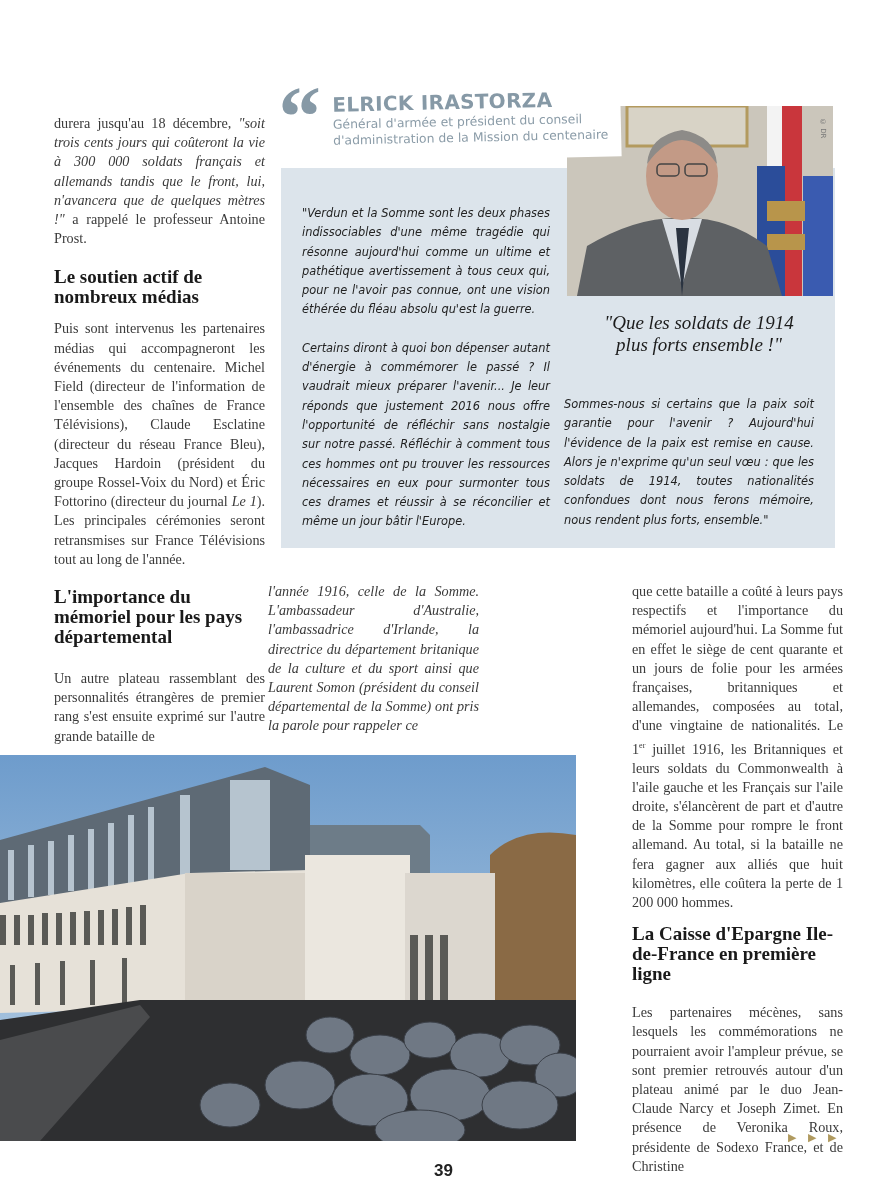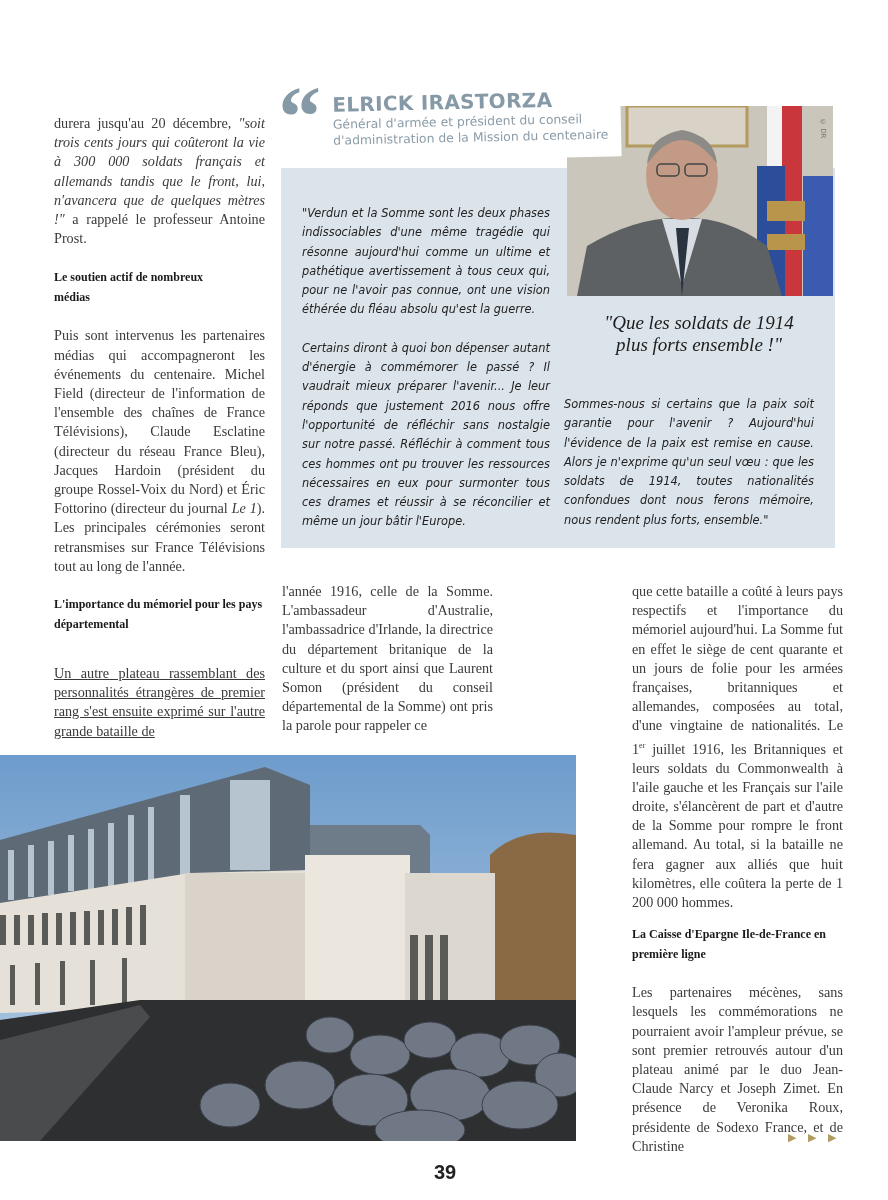--- a/index.html
+++ b/index.html
@@ -1,53 +1,53 @@
 <!DOCTYPE html>
 <html><head>
 <meta charset="utf-8">
 <style>
   html, body { margin: 0; padding: 0; }
   body { width: 888px; height: 1200px; background: #ffffff; position: relative; overflow: hidden; }
   .body-text { font-family: "Liberation Serif", "DejaVu Serif", serif; font-size: 14.2px; line-height: 19.2px; color: #3a3a3a; text-align: justify; hyphens: manual; margin: 0; }
-  .heading { font-family: "Liberation Serif", "DejaVu Serif", serif; font-weight: bold; font-size: 12px; line-height: 20px; color: #1a1a1a; margin: 0; }
+  .heading { font-family: "Liberation Serif", "DejaVu Serif", serif; font-weight: bold; font-size: 19px; line-height: 20px; color: #1a1a1a; margin: 0; }
   .col { position: absolute; }
 
   
   .quote-box { position: absolute; left: 281px; top: 168px; width: 554px; height: 380px; background: #dce4eb; }
   .quote-col { position: absolute; font-family: "DejaVu Sans", "Liberation Sans", sans-serif; font-style: italic; font-size: 11.4px; line-height: 19.3px; color: #222; text-align: justify; margin: 0; }
   .quote-col p { margin: 0 0 19px 0; }
 
   .name-card { position: absolute; left: 278px; top: 88px; width: 342px; height: 76px; background: #ffffff; transform: rotate(-1.3deg); transform-origin: left top; }
   .quote-mark { position: absolute; left: 0px; top: -14px; font-family: "Liberation Serif", "DejaVu Serif", serif; font-weight: bold; font-size: 86px; line-height: 86px; color: #8699a6; }
   .person-name { position: absolute; left: 54px; top: 6px; font-family: "DejaVu Sans", "Liberation Sans", sans-serif; font-weight: bold; font-size: 20px; letter-spacing: 0.3px; color: #8699a6; }
   .person-role { position: absolute; left: 54px; top: 30px; font-family: "DejaVu Sans", "Liberation Sans", sans-serif; font-size: 12.4px; line-height: 16px; color: #8b9ca8; }
 
   .portrait { position: absolute; left: 567px; top: 106px; width: 266px; height: 190px; overflow: hidden; background: #c9c4b8; }
   .credit { position: absolute; right: 6px; top: 12px; writing-mode: vertical-rl; font-family: "DejaVu Sans", sans-serif; font-size: 7px; color: #777; }
 
   .pull-quote { position: absolute; left: 566px; top: 312px; width: 266px; text-align: center; font-family: "Liberation Serif", "DejaVu Serif", serif; font-style: italic; font-size: 19px; line-height: 22px; color: #1c1c1c; margin: 0; }
 
   .photo { position: absolute; left: 0; top: 755px; width: 576px; height: 386px; overflow: hidden; }
 
-  .page-number { position: absolute; left: 434px; top: 1161px; font-family: "Liberation Sans", "DejaVu Sans", sans-serif; font-weight: bold; font-size: 20px; color: #222; }
+  .page-number { position: absolute; left: 434px; top: 1161px; font-family: "Liberation Sans", "DejaVu Sans", sans-serif; font-weight: bold; font-size: 17px; color: #222; }
   .continue-arrows { position: absolute; left: 788px; top: 1131px; color: #b09a5f; font-size: 11px; letter-spacing: 4px; font-family: "DejaVu Sans", sans-serif; }
 </style>
 </head>
 <body>
 
 <div class="col" style="left:54px; top:114px; width:211px;">
   <p class="body-text">
-    <span>durera jusqu'au 20 décembre, </span><i>"soit trois cents jours qui coûteront la vie à 300 000 soldats français et allemands tandis que le front, lui, n'avancera que de quelques mètres !"</i><span> a rappelé le professeur Antoine Prost.</span>
+    <span>durera jusqu'au 18 décembre, </span><i>"soit trois cents jours qui coûteront la vie à 300 000 soldats français et allemands tandis que le front, lui, n'avancera que de quelques mètres !"</i><span> a rappelé le professeur Antoine Prost.</span>
   </p>
   <h2 class="heading" style="margin-top:19px; width:150px;">Le soutien actif de nombreux médias</h2>
-  <p class="body-text" style="margin-top:19px;">
+  <p class="body-text" style="margin-top:12px;">
     <span>Puis sont intervenus les partenaires médias qui accompagneront les événements du centenaire. Michel Field (directeur de l'information de l'ensemble des chaînes de France Télévisions), Claude Esclatine (directeur du réseau France Bleu), Jacques Hardoin (président du groupe Rossel-Voix du Nord) et Éric Fottorino (directeur du journal </span><i>Le 1</i><span>). Les principales cérémonies seront retransmises sur France Télévisions tout au long de l'année.</span>
   </p>
   <h2 class="heading" style="margin-top:18px;">L'importance du mémoriel pour les pays départemental</h2>
-  <p class="body-text" style="margin-top:30px;text-decoration:underline;">Un autre plateau rassemblant des personnalités étrangères de premier rang s'est ensuite exprimé sur l'autre grande bataille de</p>
+  <p class="body-text" style="margin-top:22px;">Un autre plateau rassemblant des personnalités étrangères de premier rang s'est ensuite exprimé sur l'autre grande bataille de</p>
 </div>
 
 <div class="quote-box">
   <div class="quote-col" style="left:21px; top:36px; width:248px;">
     <p>"Verdun et la Somme sont les deux phases indissociables d'une même tragédie qui résonne aujourd'hui comme un ultime et pathétique avertissement à tous ceux qui, pour ne l'avoir pas connue, ont une vision éthérée du fléau absolu qu'est la guerre.</p>
     <p>Certains diront à quoi bon dépenser autant d'énergie à commémorer le passé ? Il vaudrait mieux préparer l'avenir... Je leur réponds que justement 2016 nous offre l'opportunité de réfléchir sans nostalgie sur notre passé. Réfléchir à comment tous ces hommes ont pu trouver les ressources nécessaires en eux pour surmonter tous ces drames et réussir à se réconcilier et même un jour bâtir l'Europe.</p>
   </div>
   <div class="quote-col" style="left:283px; top:227px; width:250px;">
     <p>Sommes-nous si certains que la paix soit garantie pour l'avenir ? Aujourd'hui l'évidence de la paix est remise en cause. Alors je n'exprime qu'un seul vœu : que les soldats de 1914, toutes nationalités confondues dont nous ferons mémoire, nous rendent plus forts, ensemble."</p>
   </div>
@@ -81,21 +81,21 @@
     <div>Général d'armée et président du conseil</div>
     <div>d'administration de la Mission du centenaire</div>
   </div>
 </div>
 
 <div class="pull-quote">
   <div>"Que les soldats de 1914</div>
   <div>plus forts ensemble !"</div>
 </div>
 
-<div class="col" style="left:282px; top:582px; width:211px;">
+<div class="col" style="left:268px; top:582px; width:211px;font-style:italic;">
   <p class="body-text">l'année 1916, celle de la Somme. L'ambassadeur d'Australie, l'ambassadrice d'Irlande, la directrice du département britanique de la culture et du sport ainsi que Laurent Somon (président du conseil départemental de la Somme) ont pris la parole pour rappeler ce</p>
 </div>
 
 <div class="col" style="left:632px; top:582px; width:211px;">
   <p class="body-text">
     <span>que cette bataille a coûté à leurs pays respectifs et l'importance du mémoriel aujourd'hui. La Somme fut en effet le siège de cent quarante et un jours de folie pour les armées françaises, britanniques et allemandes, composées au total, d'une vingtaine de nationalités. Le 1</span><sup style="font-size:8px;">er</sup><span> juillet 1916, les Britanniques et leurs soldats du Commonwealth à l'aile gauche et les Français sur l'aile droite, s'élancèrent de part et d'autre de la Somme pour rompre le front allemand. Au total, si la bataille ne fera gagner aux alliés que huit kilomètres, elle coûtera la perte de 1 200 000 hommes.</span>
   </p>
   <h2 class="heading" style="margin-top:12px;">La Caisse d'Epargne Ile-de-France en première ligne</h2>
   <p class="body-text" style="margin-top:19px;">Les partenaires mécènes, sans lesquels les commémorations ne pourraient avoir l'ampleur prévue, se sont premier retrouvés autour d'un plateau animé par le duo Jean-Claude Narcy et Joseph Zimet. En présence de Veronika Roux, présidente de Sodexo France, et de Christine</p>
 </div>

